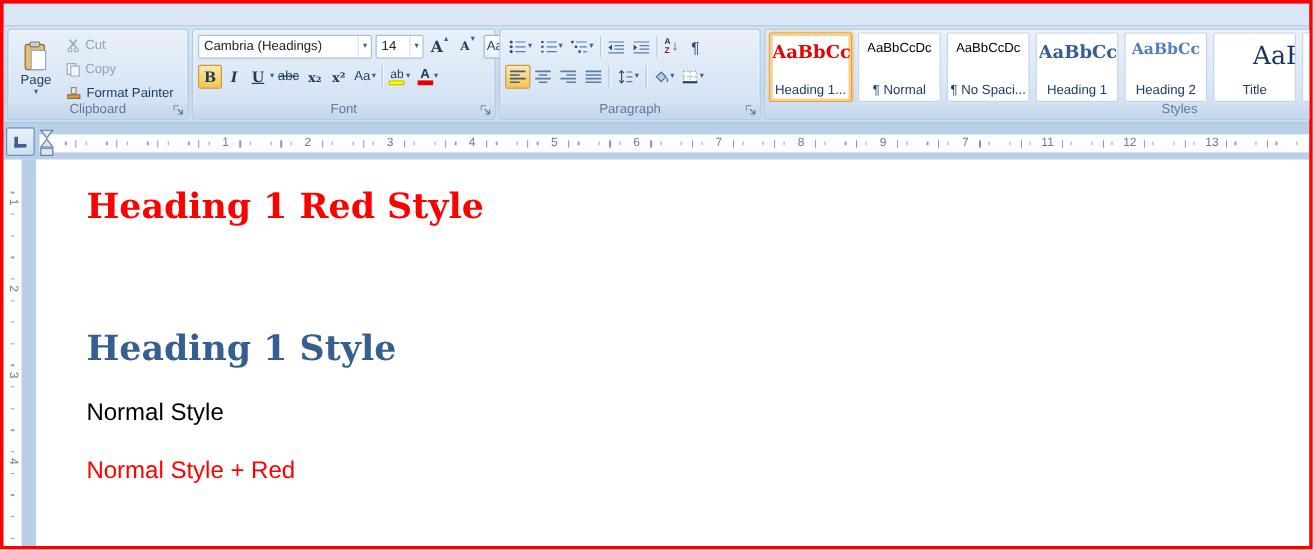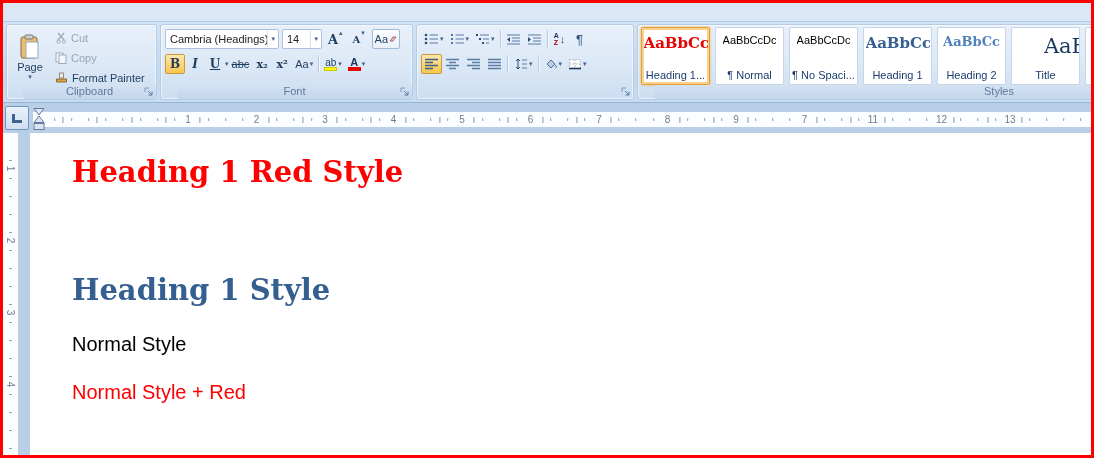--- a/index.html
+++ b/index.html
@@ -20,21 +20,21 @@
   .tab.active { background:linear-gradient(#f8fbfe,#eaf2fc 55%,#dcebfa);
                 border:1px solid #8db2e3; border-bottom:none; border-radius:3px 3px 0 0; }
 
   
   #ribbon { position:absolute; left:0; top:18px; width:100%; height:82px;
             background:linear-gradient(#d3e3f3,#c3d8ee 70%,#cadcf0);
             border-top:1px solid #aecaec; border-bottom:1px solid #96b4d6; }
   .group { position:absolute; top:2px; height:76px; border:1px solid #b5cce4; border-radius:3px;
            background:linear-gradient(#e8f0fa,#dce8f6 55%,#ccdef2);
            box-shadow:inset 0 0 0 1px rgba(255,255,255,.55); }
-  .glabel { position:absolute; left:16px; right:0; bottom:0; height:14px; border-radius:0 0 3px 3px;
+  .glabel { position:absolute; left:0; right:0; bottom:0; height:14px; border-radius:0 0 3px 3px;
             background:linear-gradient(#d4e2f2,#c2d6ec); color:#5f7a9d; font-size:11px;
             text-align:center; line-height:13px; }
   .launcher { position:absolute; right:2px; bottom:2px; width:10px; height:10px; }
   .gbody { position:absolute; left:0; right:0; top:0; bottom:14px; }
 
   #g-clipboard { left:3px;  width:151px; }
   #g-font      { left:157px; width:253px; }
   #g-paragraph { left:413px; width:218px; }
   #g-styles    { left:634px; width:470px; }
 
@@ -152,21 +152,21 @@
       <div class="glabel">Clipboard</div>
       <svg class="launcher" viewBox="0 0 10 10">
             <path d="M1 1 H5 M1 1 V5" stroke="#7d9cbe" fill="none"></path>
             <path d="M4 4 L8 8 M8 4.5 V8 H4.5" stroke="#56789e" fill="none"></path>
           </svg>
     </div>
 
     <div class="group" id="g-font">
       <div class="gbody">
         <div class="rrow" style="top:4px; gap:3px;">
-          <div class="combo" style="width:114px">
+          <div class="combo" style="width:145px">
             <span style="overflow:hidden;white-space:nowrap">Cambria (Headings)</span>
             <span class="chev">▾</span>
           </div>
           <div class="combo" style="width:40px">
             <span>14</span>
             <span class="chev">▾</span>
           </div>
           <div class="rbtn">
                 <span class="serifB" style="font-size:13px">A</span>
                 <span class="chev" style="align-self:flex-start">▴</span>
@@ -323,20 +323,21 @@
           <div class="rbtn">
             <svg width="14" height="12" viewBox="0 0 14 12">
                   <rect x="1.5" y="1.5" width="11" height="9" fill="#fff" stroke="#9fb2c8" stroke-dasharray="1.5 1.5"></rect>
                   <path d="M7 1.5 V10.5 M1.5 6 H12.5" stroke="#9fb2c8" stroke-dasharray="1.5 1.5"></path>
                   <path d="M1 10.5 H13" stroke="#17365d" stroke-width="1.6"></path>
                 </svg>
             <span class="chev">▾</span>
           </div>
         </div>
       </div>
+      <div class="glabel">Paragraph</div>
       <svg class="launcher" viewBox="0 0 10 10">
             <path d="M1 1 H5 M1 1 V5" stroke="#7d9cbe" fill="none"></path>
             <path d="M4 4 L8 8 M8 4.5 V8 H4.5" stroke="#56789e" fill="none"></path>
           </svg>
     </div>
 
     <div class="group" id="g-styles">
       <div class="gbody">
         <div id="style-items">
               <div class="stitem selected">

